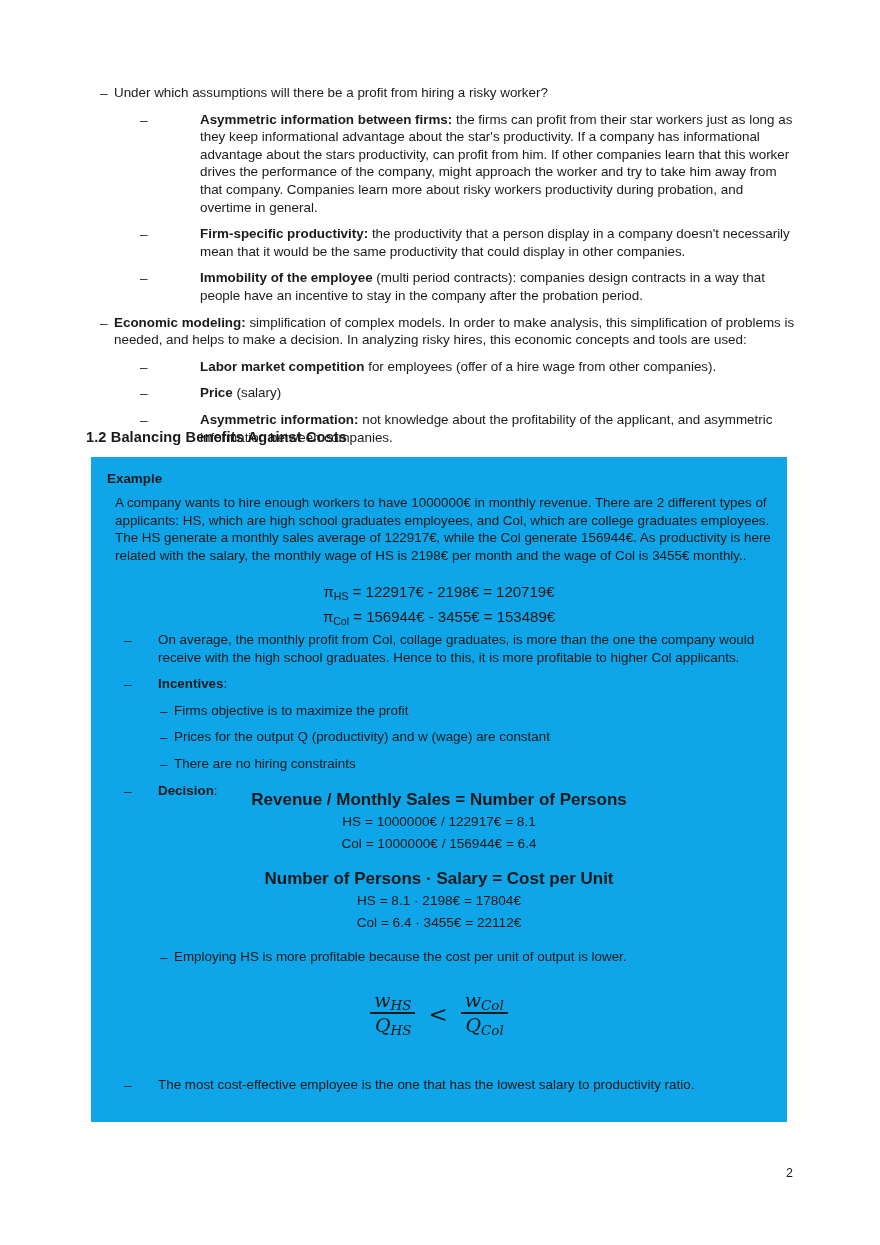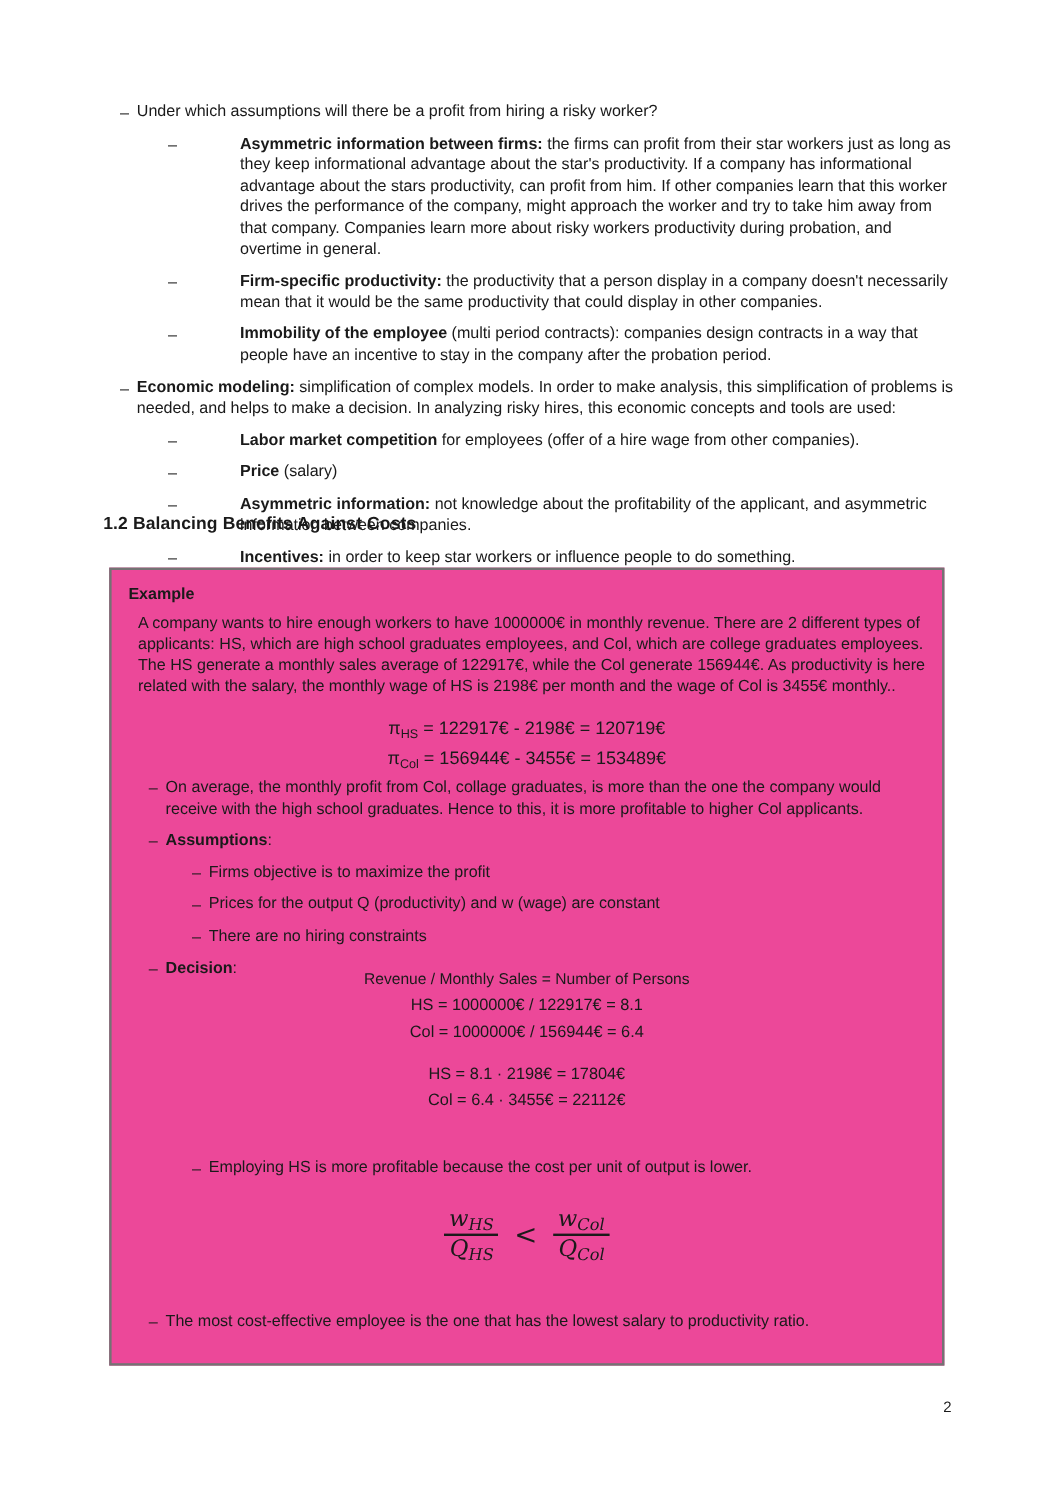--- a/index.html
+++ b/index.html
@@ -60,26 +60,26 @@
     top: 429px;
     font-size: 14.6px;
     font-weight: bold;
     letter-spacing: 0.1px;
   }
 
   
   .example-box {
     position: absolute;
     left: 91px;
-    top: 473px;
+    top: 457px;
     width: 696px;
     height: 665px;
-    border: 2px solid #737373;
+    border: 2px solid #0ea5e9;
     box-sizing: border-box;
-    background: #ec4899;
+    background: #0ea5e9;
   }
   .box-title {
     position: absolute;
     left: 14px;
     top: 12px;
     font-size: 13.4px;
     font-weight: bold;
   }
   .box-para {
     position: absolute;
@@ -103,32 +103,32 @@
     top: 3px;
   }
   .formula-block {
     position: absolute;
     left: 0;
     width: 100%;
   }
 
   .centered-head {
     text-align: center;
-    font-size: 13px;
-    font-weight: normal;
+    font-size: 17px;
+    font-weight: bold;
     line-height: 22px;
   }
   .centered-eq {
     text-align: center;
     font-size: 13.6px;
     line-height: 22px;
   }
 
   
-  .bx1 { margin-left: 31px; margin-right: 18px; }
+  .bx1 { margin-left: 31px; margin-right: 18px; gap: 20px; }
   .bx2 { margin-left: 67px; margin-right: 18px; }
 
   
   .frac-wrap {
     position: absolute;
     left: 0;
     top: 531px;
     width: 100%;
     display: flex;
     justify-content: center;
@@ -243,21 +243,21 @@
     </div>
 
     <div class="abs" style="left:0; top:172px; width:100%;">
       <div class="bullet-row bx1">
         <span class="bullet-mark"></span>
         <span class="bullet-body">On average, the monthly profit from Col, collage graduates, is more than the one the company would receive with the high school graduates. Hence to this, it is more profitable to higher Col applicants.</span>
       </div>
 
       <div class="bullet-row bx1 gap-sm">
         <span class="bullet-mark"></span>
-        <span class="bullet-body"><b>Assumptions</b><span>:</span></span>
+        <span class="bullet-body"><b>Incentives</b><span>:</span></span>
       </div>
 
       <div class="bullet-row bx2 gap-sm">
         <span class="bullet-mark"></span>
         <span class="bullet-body">Firms objective is to maximize the profit</span>
       </div>
       <div class="bullet-row bx2 gap-sm">
         <span class="bullet-mark"></span>
         <span class="bullet-body">Prices for the output Q (productivity) and w (wage) are constant</span>
       </div>
@@ -272,20 +272,21 @@
       </div>
     </div>
 
     <div class="formula-block" style="top:330px;">
       <div class="centered-head">Revenue / Monthly Sales = Number of Persons</div>
       <div class="centered-eq">HS = 1000000€ / 122917€ = 8.1</div>
       <div class="centered-eq">Col = 1000000€ / 156944€ = 6.4</div>
     </div>
 
     <div class="formula-block" style="top:409px;">
+      <div class="centered-head">Number of Persons · Salary = Cost per Unit</div>
       <div class="centered-eq">HS = 8.1 · 2198€ = 17804€</div>
       <div class="centered-eq">Col = 6.4 · 3455€ = 22112€</div>
     </div>
 
     <div class="abs" style="left:0; top:489px; width:100%;">
       <div class="bullet-row bx2">
         <span class="bullet-mark"></span>
         <span class="bullet-body">Employing HS is more profitable because the cost per unit of output is lower.</span>
       </div>
     </div>

